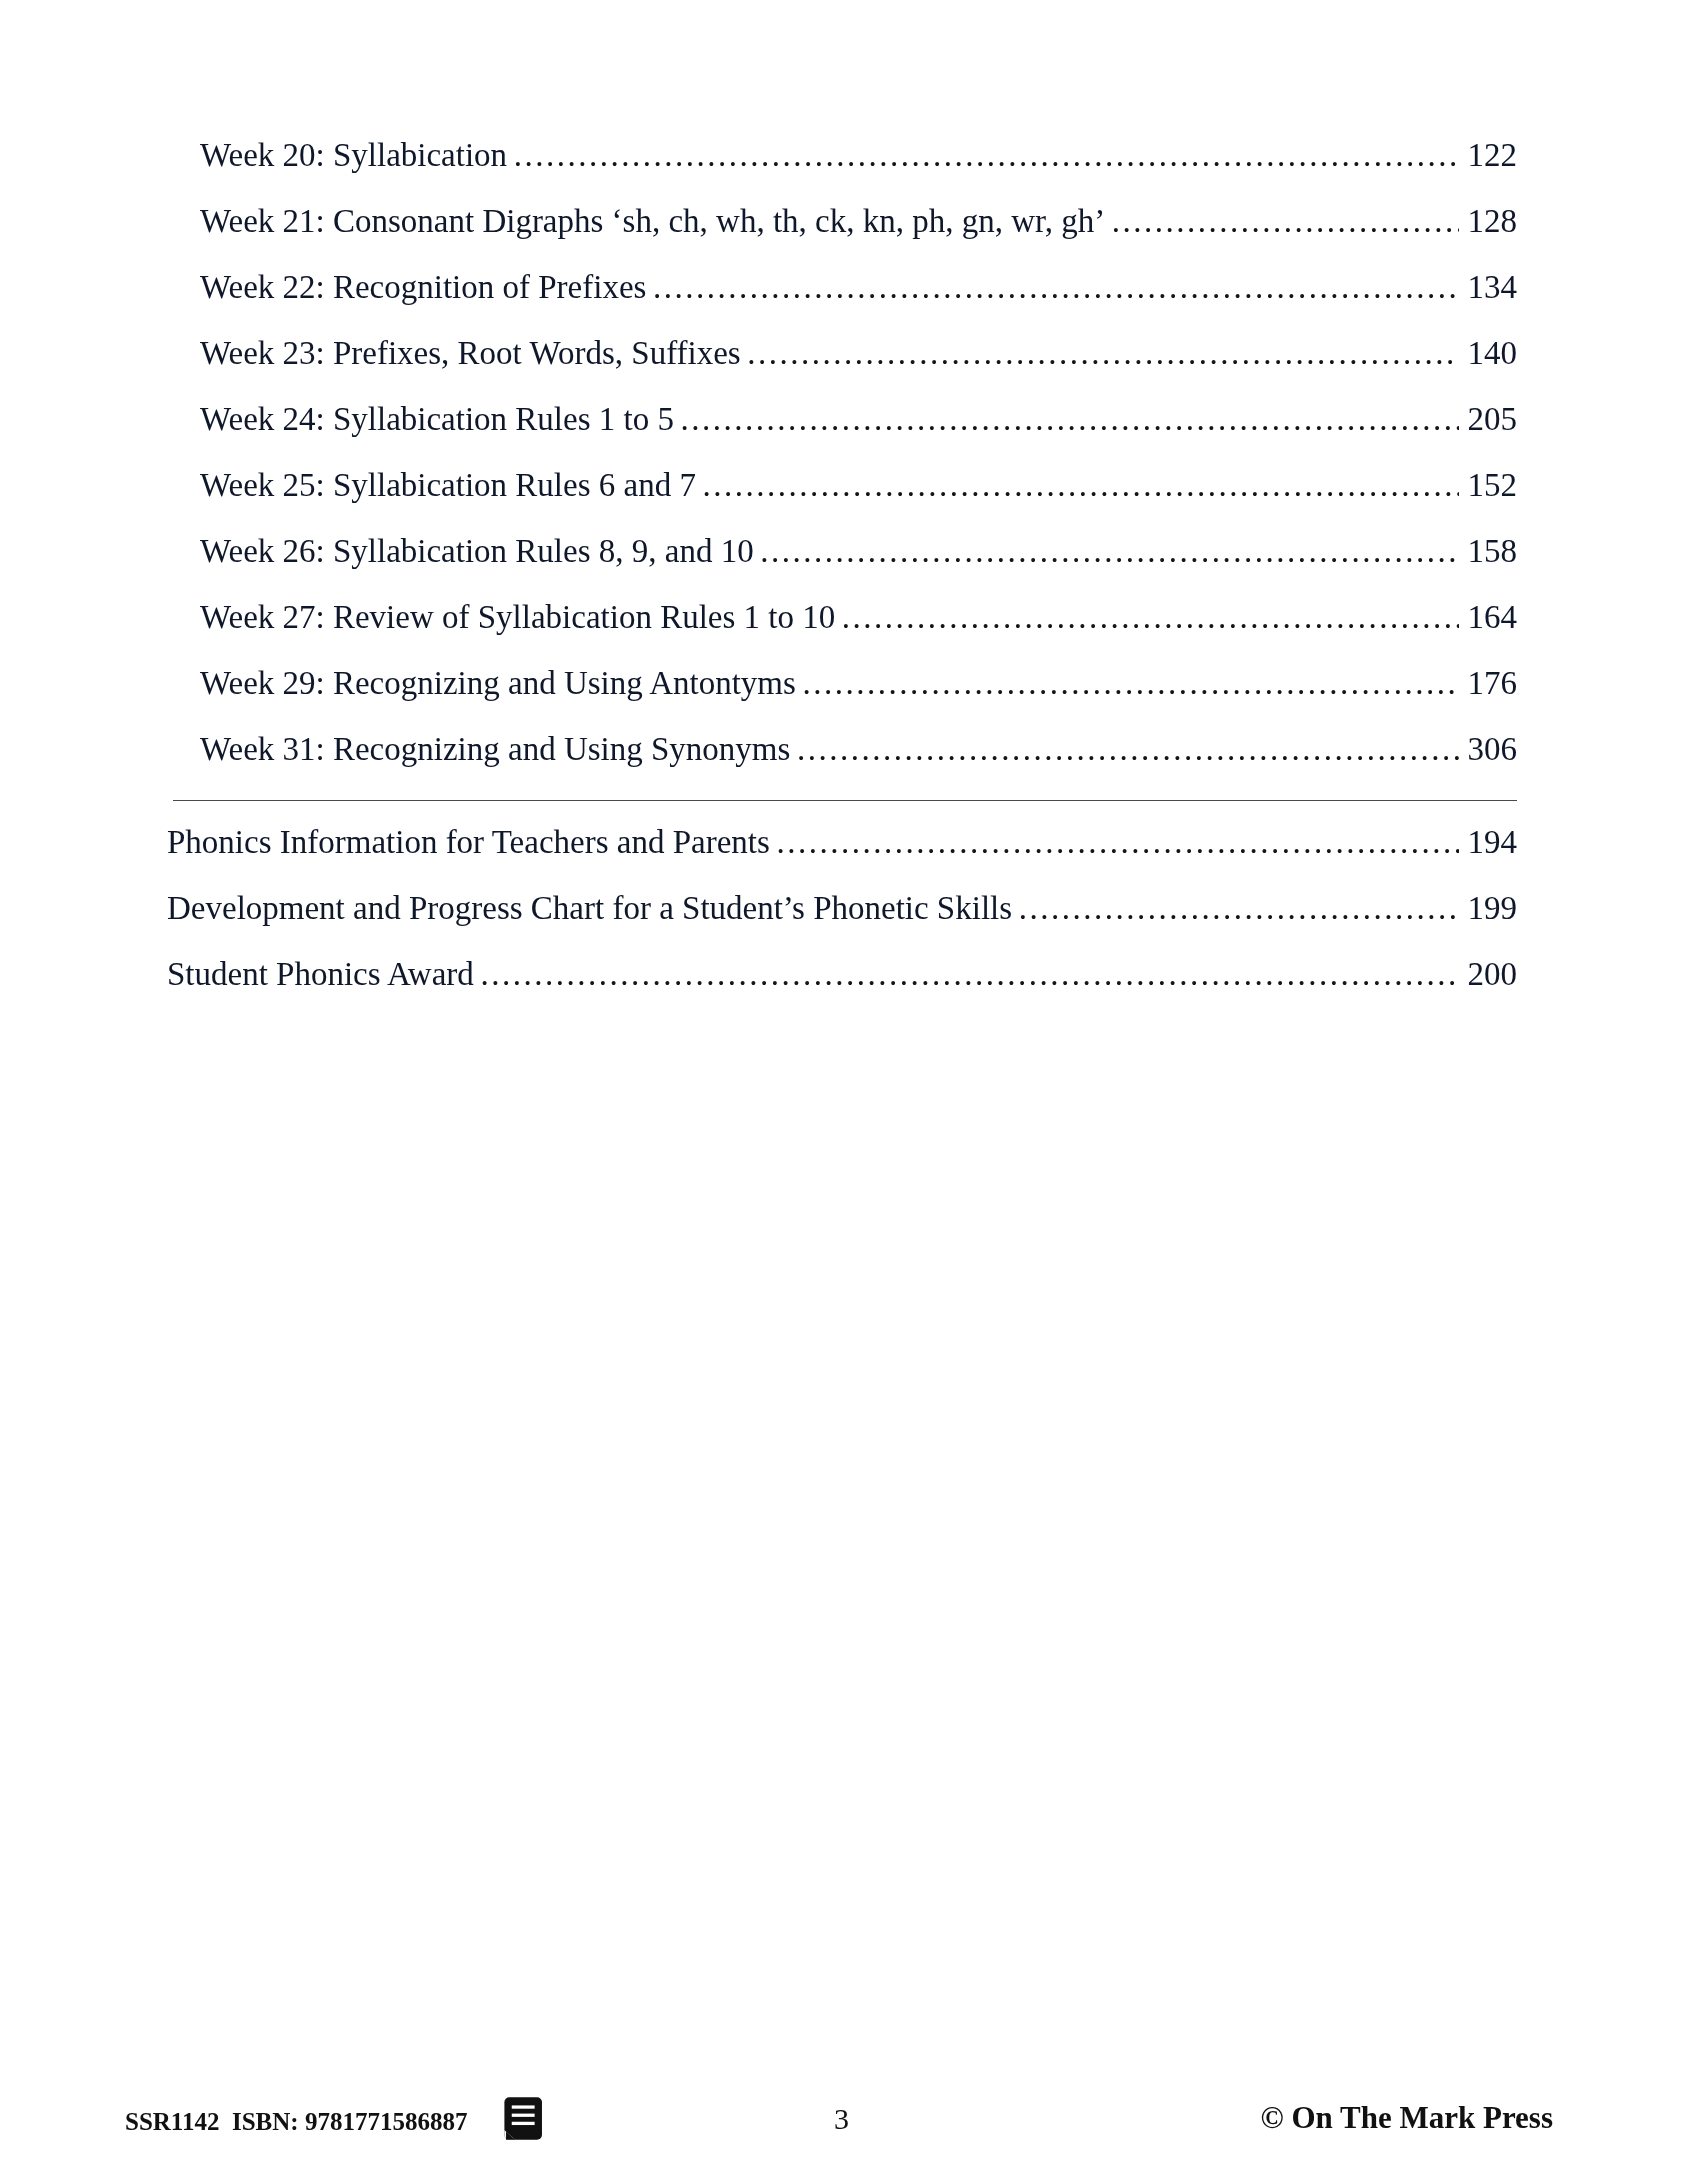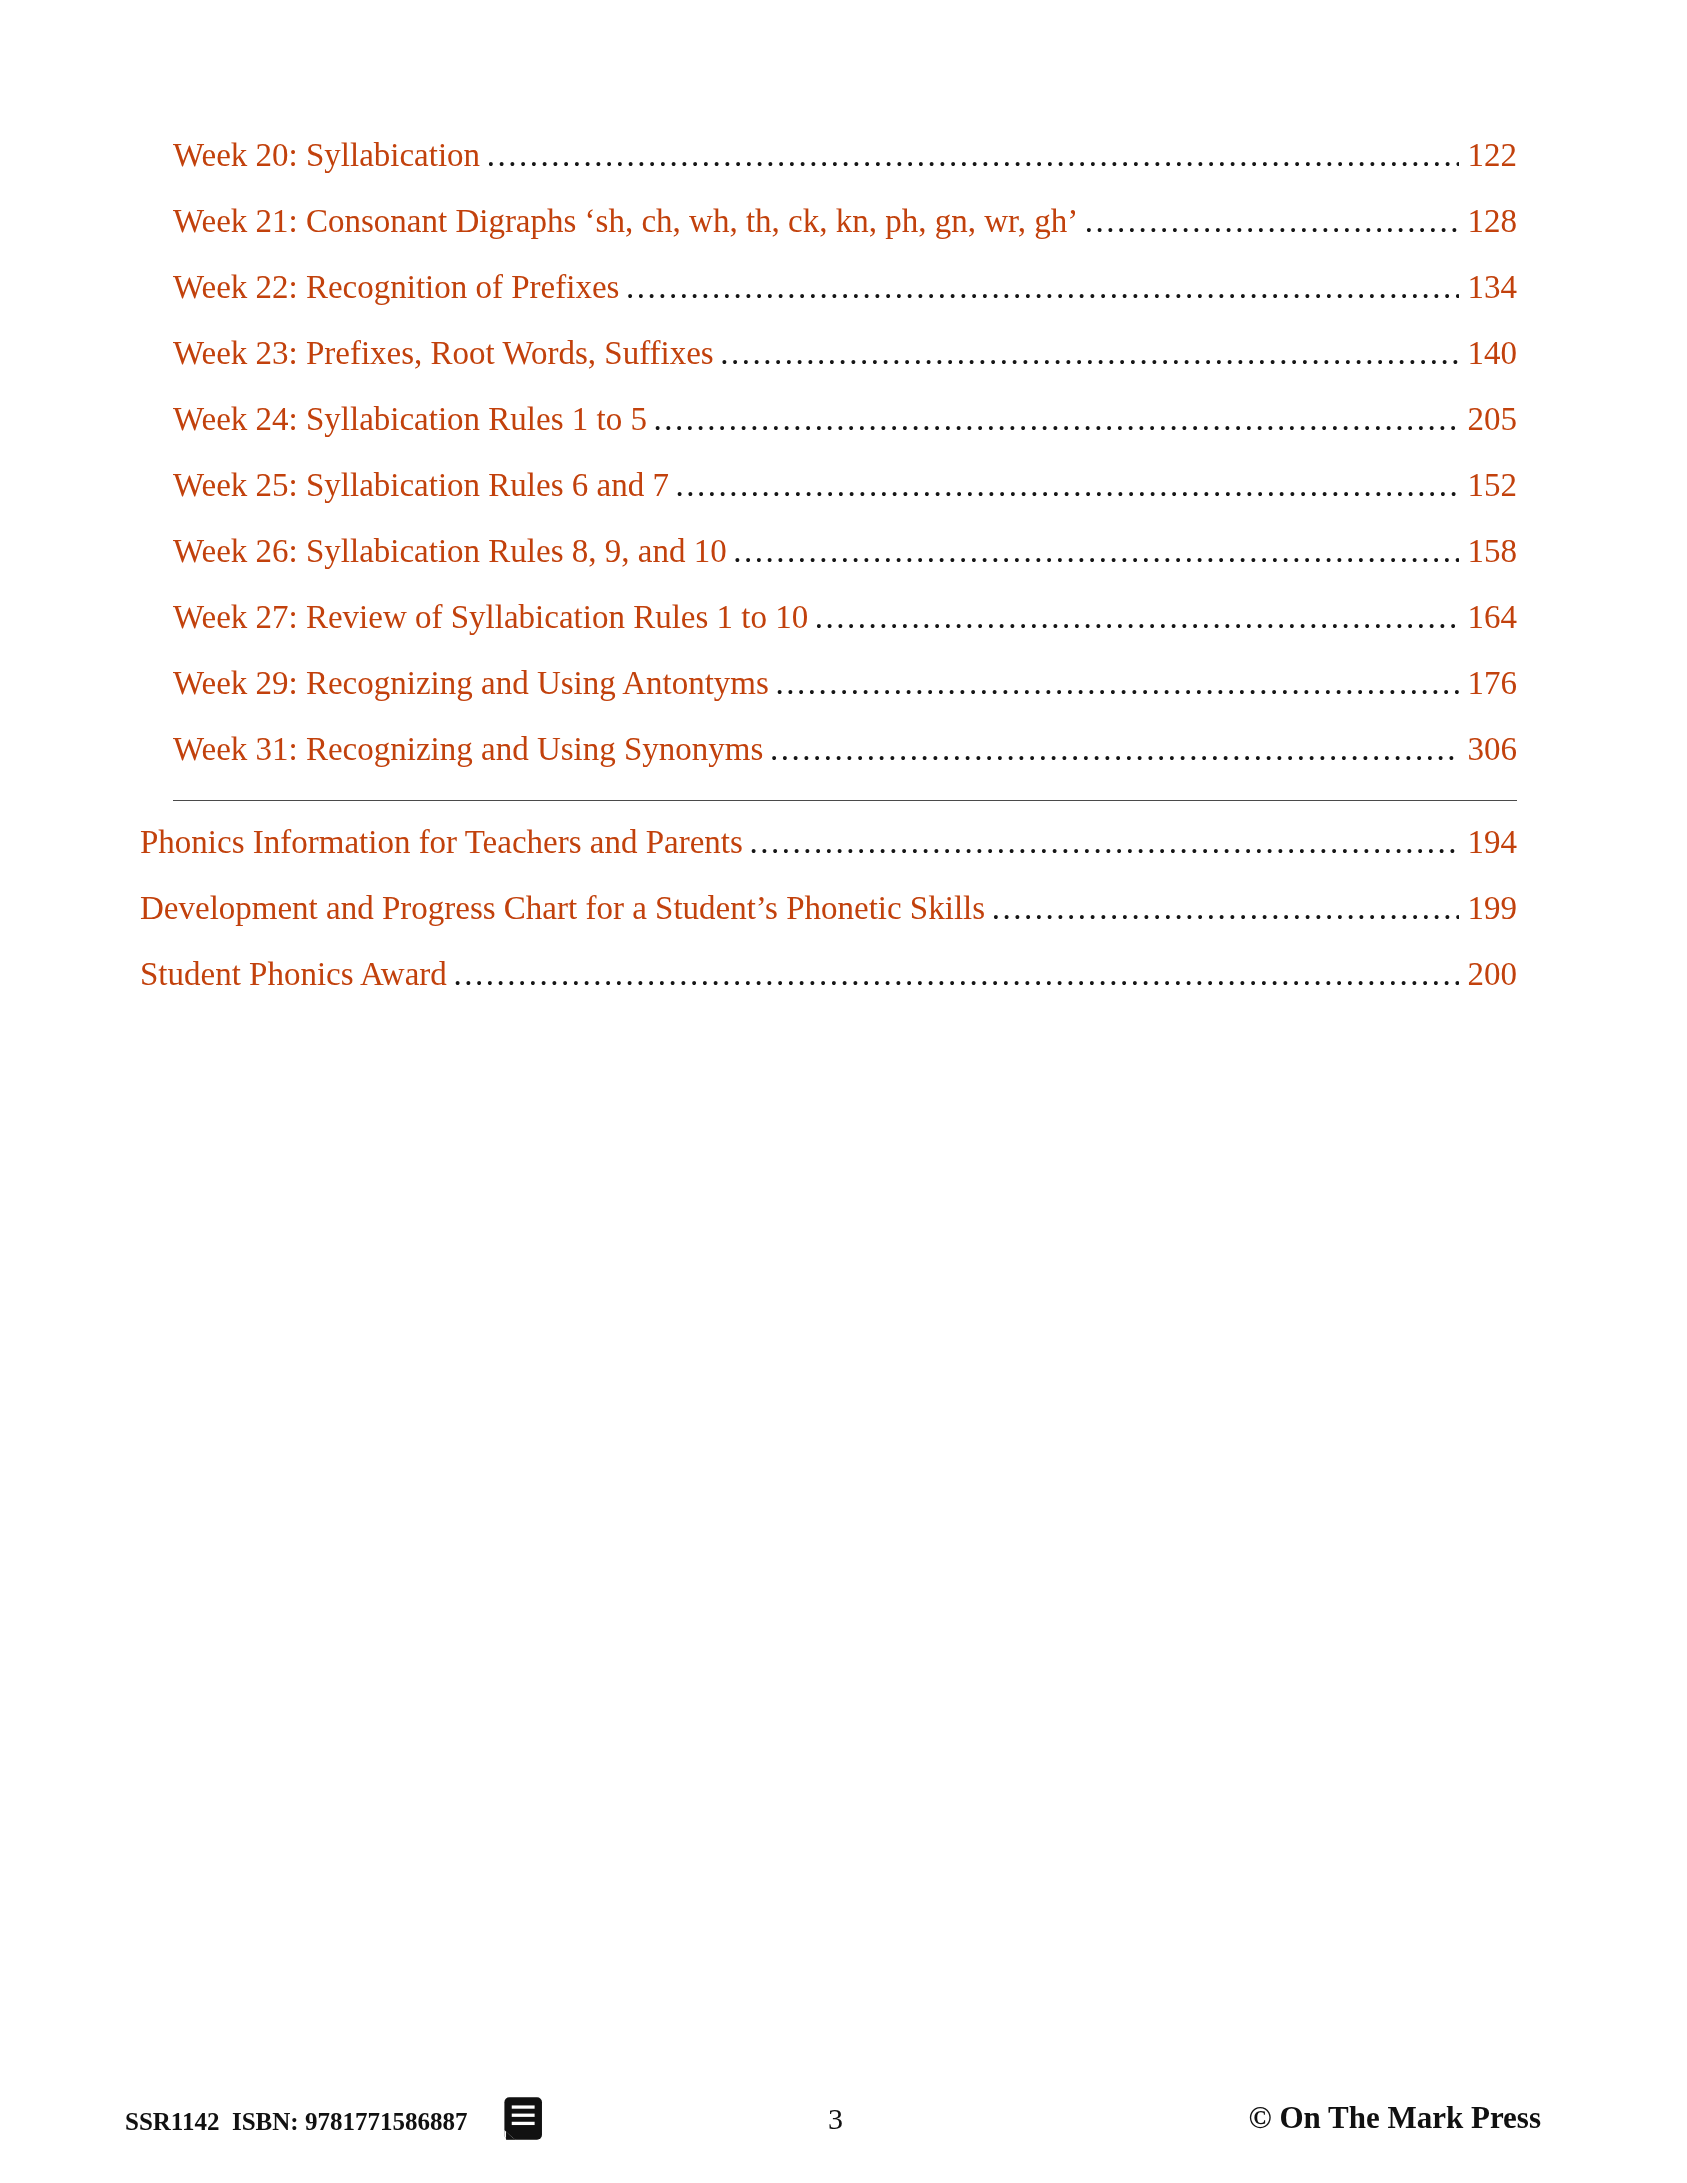--- a/index.html
+++ b/index.html
@@ -18,21 +18,22 @@
     overflow: hidden;
   }
   .toc {
     padding: 122px 170px 0 140px;
   }
   .row {
     display: flex;
     height: 66px;
     font-size: 33px;
     line-height: 66px;
-    color: #c2410c;
+    color: #0f172a;
+    margin-left: 27px;
   }
   .weeks .row { padding-left: 33px; }
   .label { white-space: nowrap; line-height: 66px; }
   .leader {
     flex: 1;
     overflow: hidden;
     margin: 0 8.2px 0 6.6px;
     white-space: nowrap;
   }
   .leader::after {
@@ -44,21 +45,21 @@
   }
   .pagenum { white-space: nowrap; line-height: 66px; }
   .divider {
     border-top: 1.6px solid #4a4a4a;
     margin: 18px 0 8.2px 33px;
     height: 0;
   }
   .footer {
     position: absolute;
     left: 0;
-    right: 16px;
+    right: 4px;
     bottom: 40px;
     height: 53px;
   }
   .f-left {
     position: absolute;
     left: 125px;
     bottom: 6.6px;
     font-size: 25px;
     font-weight: bold;
     color: #111;

